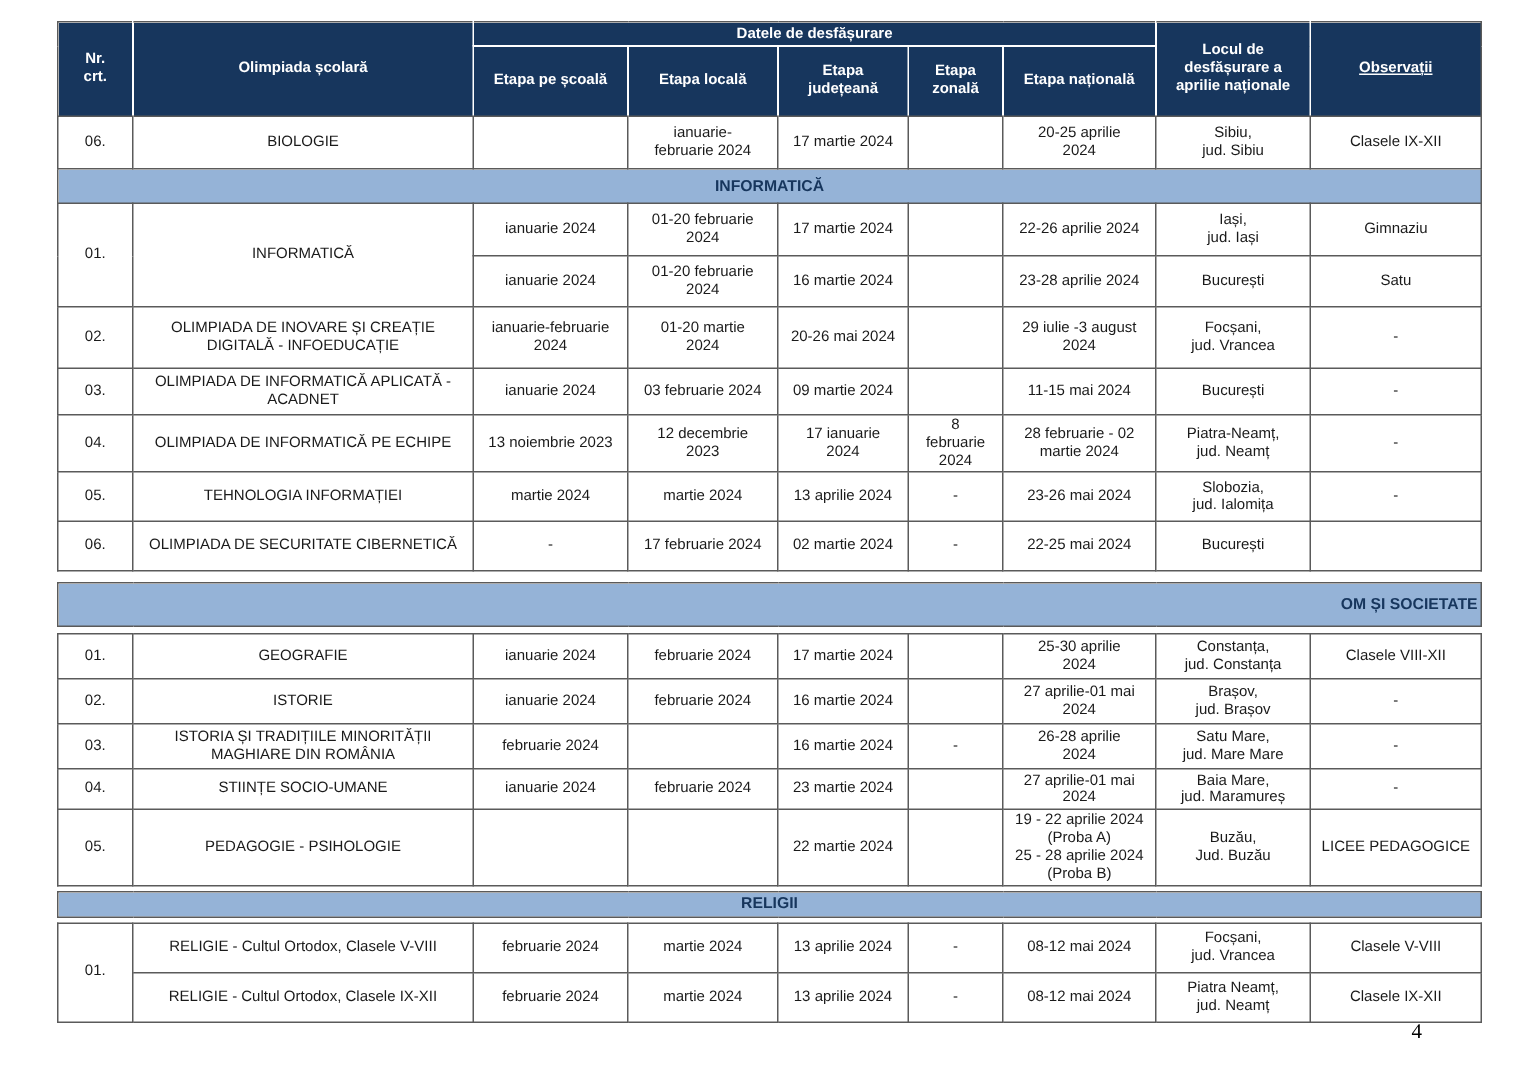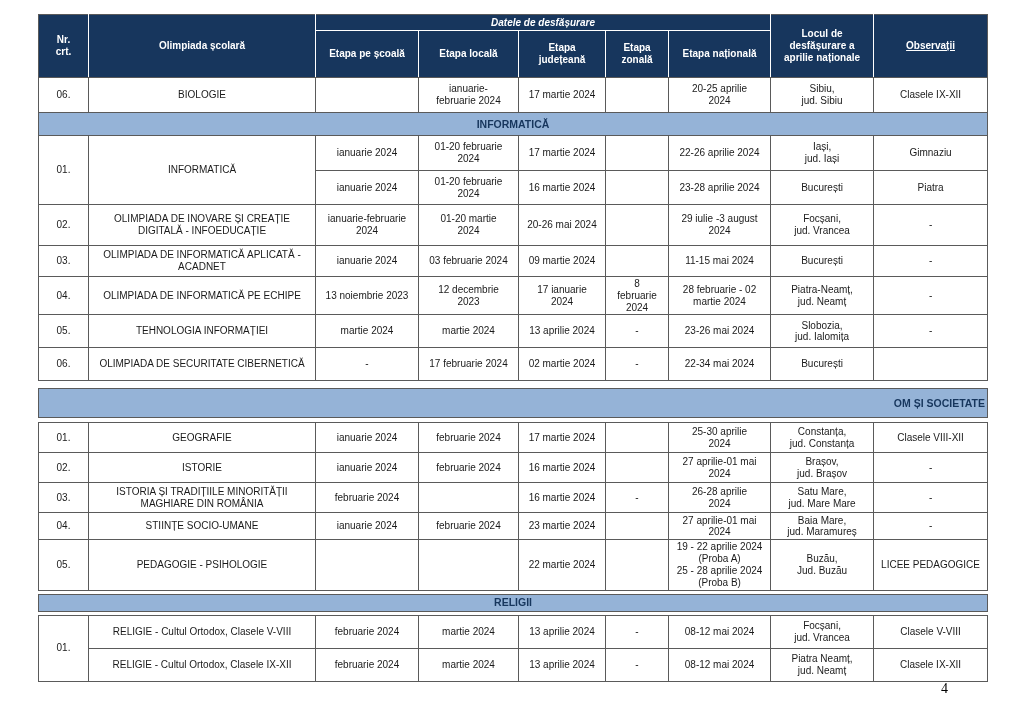--- a/index.html
+++ b/index.html
@@ -27,21 +27,21 @@
     overflow: hidden;
   }
   
   thead td {
     background: #17365D;
     color: #ffffff;
     font-weight: bold;
     border: 1px solid #ffffff;
     border-bottom: 1px solid #5a5a5a;
   }
-  thead td.datele { border-bottom: 1px solid #ffffff; font-style: italic; }
+  thead td.datele { border-bottom: 1px solid #ffffff; }
   thead tr:first-child td { border-top: 1px solid #5a5a5a; }
   thead tr:first-child td:first-child { border-left: 1px solid #5a5a5a; margin-top: 36px; }
   thead tr:first-child td:last-child { border-right: 1px solid #5a5a5a; text-decoration: underline; }
   
   tbody td { border: 1px solid #5a5a5a; }
   tbody td.section {
     background: #95B3D7;
     color: #17365D;
     font-weight: bold;
     font-size: 10.5px;
@@ -124,21 +124,21 @@
           <td>Gimnaziu</td>
         </tr>
         <tr style="height: 34px;">
           <td>ianuarie 2024</td>
           <td>01-20 februarie
 2024</td>
           <td>16 martie 2024</td>
           <td></td>
           <td>23-28 aprilie 2024</td>
           <td>București</td>
-          <td>Piatra</td>
+          <td>Satu</td>
         </tr>
         <tr style="height: 41px;">
           <td>02.</td>
           <td>OLIMPIADA DE INOVARE ȘI CREAȚIE
 DIGITALĂ - INFOEDUCAȚIE</td>
           <td>ianuarie-februarie
 2024</td>
           <td>01-20 martie
 2024</td>
           <td>20-26 mai 2024</td>
@@ -190,21 +190,21 @@
 jud. Ialomița</td>
           <td>-</td>
         </tr>
         <tr style="height: 33px;">
           <td>06.</td>
           <td>OLIMPIADA DE SECURITATE CIBERNETICĂ</td>
           <td>-</td>
           <td>17 februarie 2024</td>
           <td>02 martie 2024</td>
           <td>-</td>
-          <td>22-34 mai 2024</td>
+          <td>22-25 mai 2024</td>
           <td>București</td>
           <td></td>
         </tr>
         <tr>
           <td colspan="9" class="spacer" style="height: 7px;"></td>
         </tr>
         <tr>
           <td colspan="9" class="section" style="height: 26px; text-align: right;">OM ȘI SOCIETATE</td>
         </tr>
         <tr>

